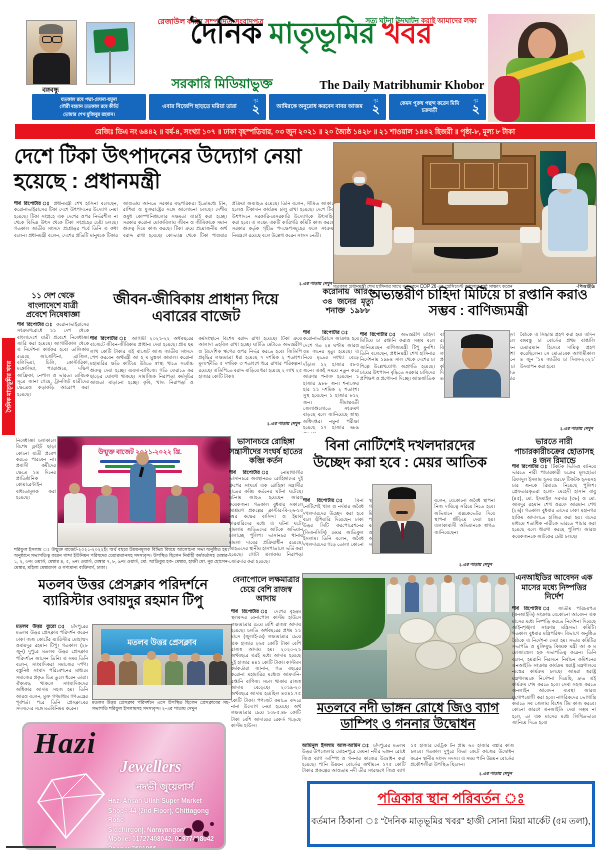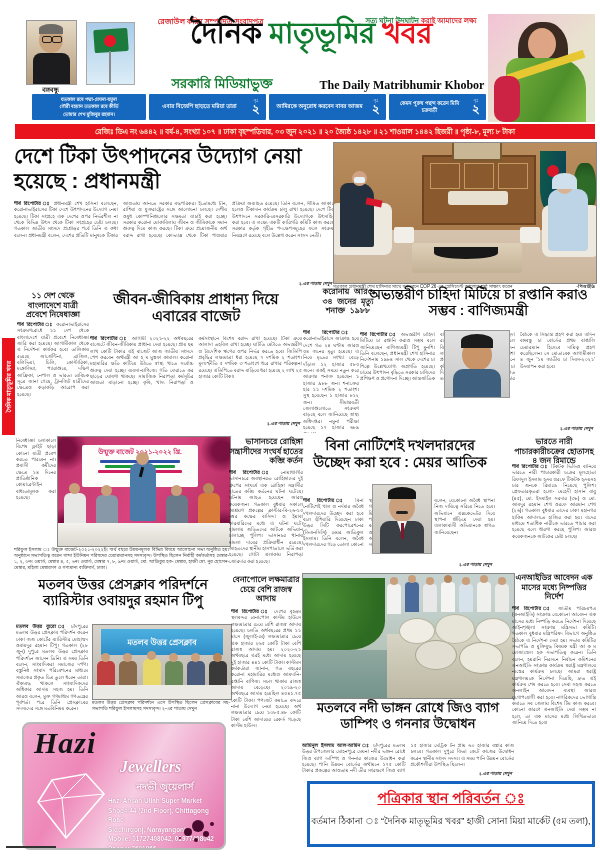--- a/index.html
+++ b/index.html
@@ -200,21 +200,21 @@
     <span class="byline">শীর্ষ রিপোর্টার ঃ</span>
     <span>অভ্যন্তরীণ চাহিদা মিটিয়ে চা রপ্তানি করাও সম্ভব বলে জানিয়েছেন বাণিজ্যমন্ত্রী টিপু মুনশি। তিনি বলেছেন, প্রধানমন্ত্রী শেখ হাসিনার নির্দেশনায় ১৯৮৪ সাল থেকে দেশের চা শিল্পে উল্লেখযোগ্য অগ্রগতি হয়েছে। চায়ের উৎপাদন বৃদ্ধিতে সরকার চাষিদের প্রশিক্ষণ ও প্রণোদনা দিচ্ছে। আন্তর্জাতিক বাজারে বাংলাদেশের চা'র বিপুল চাহিদা রয়েছে। ক্ষুদ্রায়তন চা চাষে উত্তরাঞ্চলে বিপ্লব ঘটেছে। মৌসুমে চায়ের উৎপাদন লক্ষ্যমাত্রা ছাড়িয়ে যাবে বলে আশা প্রকাশ করেন তিনি। চা শিল্পের উন্নয়নে কৃষিমন্ত্রণালয়ের সঙ্গে নিয়ে 'জাতীয় চা দিবস' উদযাপনের সিদ্ধান্ত হয়েছে। গত ৪০ জুলাই ২০২০ তারিখ মন্ত্রিসভার বৈঠকে এ সিদ্ধান্ত গ্রহণ করা হয়। এদিন বঙ্গবন্ধু চা বোর্ডের প্রথম বাঙালি চেয়ারম্যান হিসেবে দায়িত্ব গ্রহণ করেছিলেন। সে মোতাবেক আগামীকাল ৪ জুন '১ম জাতীয় চা দিবস-২০২১' উদযাপন করা হবে।</span>
   </div>
   <div class="photo" style="left:444px;top:330px;width:64px;height:66px;background:linear-gradient(#e2e2e2,#c6c6c6);border:1px solid #999;">
     <div class="ab" style="left:17px;top:8px;width:30px;height:32px;border-radius:50%;background:#c89468;"></div>
     <div class="ab" style="left:16px;top:3px;width:32px;height:14px;border-radius:50% 50% 0 0;background:#1c1c1c;"></div>
     <div class="ab" style="left:8px;top:38px;width:48px;height:28px;border-radius:10px 10px 0 0;background:#3e5f7e;"></div>
   </div>
   <div class="ab cont" style="left:529px;top:426px;width:64px;">২-এর পাতায় দেখুন</div>
 
-  <div class="ab smallhl" style="left:229px;top:437px;width:74px;text-align:right;">ভাসানচরে রোহিঙ্গা সন্ত্রাসীদের সংঘর্ষ হাতের কব্জি কর্তন</div>
+  <div class="ab smallhl" style="left:229px;top:437px;width:74px;">ভাসানচরে রোহিঙ্গা সন্ত্রাসীদের সংঘর্ষ হাতের কব্জি কর্তন</div>
   <div class="ab body" style="left:229px;top:470px;width:74px;height:102px;">
     <span class="byline">শীর্ষ রিপোর্টার ঃ</span>
     <span>নোয়াখালীর ভাসানচরে অবস্থানরত রোহিঙ্গাদের দুই গ্রুপের সংঘর্ষে এক রোহিঙ্গা সন্ত্রাসীর হাতের কব্জি কর্তনের ঘটনা ঘটেছে। ঘটনায় আহত হয়েছেন আরও কয়েকজন। গতকাল বুধবার সকালে আশ্রয়ণ প্রকল্পের ক্লাস্টার-বি-২৬-১৩ নম্বর কক্ষের বাসিন্দা ও ইয়াবা কারবারিদের মধ্যে এ ঘটনা ঘটে। হামলায় জড়িতদের আটকে অভিযান চালাচ্ছে পুলিশ। ভাসানচর থানায় মামলা দায়ের প্রক্রিয়াধীন রয়েছে। আহতদের স্থানীয় হাসপাতালে ভর্তি করা হয়েছে। গোটা এলাকায় নিরাপত্তা জোরদার করা হয়েছে।</span>
   </div>
 
   <div class="ab hl" style="left:305px;top:437px;width:190px;font-size:14px;text-align:center;">বিনা নোটিশেই দখলদারদের উচ্ছেদ করা হবে : মেয়র আতিক</div>
   <div class="ab body cols3" style="left:303px;top:498px;width:192px;height:72px;">
     <span class="byline">শীর্ষ রিপোর্টার ঃ</span>
     <span>বিনা নোটিশেই খাল ও নর্দমার অবৈধ দখলদারদের উচ্ছেদ করা হবে বলে হুঁশিয়ারি দিয়েছেন ঢাকা উত্তর সিটি করপোরেশনের (ডিএনসিসি) মেয়র আতিকুল ইসলাম। তিনি বলেন, অবৈধ দখলদারদের গড়ে তোলা কোনো স্থাপনাই টিকতে দেয়া হবে না। গতকাল বুধবার রাজধানীর মিরপুরে খাল উদ্ধার অভিযান পরিদর্শনে এসে তিনি এসব কথা বলেন। জলাবদ্ধতা নিরসনে খাল ও নর্দমার দখল উচ্ছেদ অভিযান অব্যাহত থাকবে। খাল উদ্ধারে সবার সহযোগিতা চেয়ে তিনি বলেন, যেকোনো অবৈধ স্থাপনা নিজ দায়িত্বে সরিয়ে নিতে হবে। অভিযানে এক্সকেভেটর দিয়ে স্থাপনা গুঁড়িয়ে দেয়া হয়। এলাকাবাসী অভিযানকে স্বাগত জানিয়েছেন।</span>
   </div>
@@ -296,21 +296,21 @@
     <div class="ab" style="left:156px;top:10px;width:14px;height:28px;background:#d8e2ea;border-radius:4px 4px 0 0;">
         <div class="ab" style="left:3px;top:-7px;width:8px;height:8px;border-radius:50%;background:#caa07c;"></div>
       </div>
     <div class="ab" style="left:174px;top:8px;width:14px;height:30px;background:#f0f0ee;border-radius:4px 4px 0 0;">
         <div class="ab" style="left:3px;top:-7px;width:8px;height:8px;border-radius:50%;background:#caa07c;"></div>
       </div>
     <div class="ab" style="left:192px;top:10px;width:14px;height:28px;background:#eceae6;border-radius:4px 4px 0 0;">
         <div class="ab" style="left:3px;top:-7px;width:8px;height:8px;border-radius:50%;background:#caa07c;"></div>
       </div>
   </div>
-  <div class="ab hl" style="left:302px;top:700px;width:212px;font-size:13px;">মতলবে নদী ভাঙ্গন রোধে জিও ব্যাগ ডাম্পিং ও গননার উদ্বোধন</div>
+  <div class="ab hl" style="left:302px;top:700px;width:212px;font-size:13px;text-decoration:underline;">মতলবে নদী ভাঙ্গন রোধে জিও ব্যাগ ডাম্পিং ও গননার উদ্বোধন</div>
   <div class="ab body cols2" style="left:302px;top:743px;width:212px;height:34px;">
     <span class="byline">আমিনুল ইসলাম আল-আমিন ঃ</span>
     <span>চাঁদপুরের মতলব উত্তর উপজেলার মোহনপুরে মেঘনা নদীর ভাঙ্গন রোধে জিও ব্যাগ ডাম্পিং ও গননার কাজের উদ্বোধন করা হয়েছে। পানি উন্নয়ন বোর্ডের অর্থায়নে ১৭৫ কোটি টাকার প্রকল্পের আওতায় নদী তীর সংরক্ষণে জিও ব্যাগ ১৫ হাজার মেট্রিক টন প্রায় ৬০ হাজার বস্তার কাজ চলবে। গতকাল দুপুরে ফিতা কেটে কাজের উদ্বোধন করেন স্থানীয় সংসদ সদস্য। এ সময় পানি উন্নয়ন বোর্ডের প্রকৌশলীরা উপস্থিত ছিলেন।</span>
   </div>
   <div class="ab cont" style="left:448px;top:771px;width:64px;">২-এর পাতায় দেখুন</div>
 
   <div class="ab smallhl" style="left:512px;top:573px;width:84px;">এনআইডির আবেদন এক মাসের মধ্যে নিষ্পত্তির নির্দেশ</div>
   <div class="ab body" style="left:512px;top:606px;width:84px;height:172px;">
     <span class="byline">শীর্ষ রিপোর্টার ঃ</span>
     <span>জাতীয় পরিচয়পত্র (এনআইডি) সংক্রান্ত যেকোনো আবেদন এক মাসের মধ্যে নিষ্পত্তি করতে নির্দেশনা দিয়েছে আইনশৃঙ্খলা সংক্রান্ত মন্ত্রিসভা কমিটি। গতকাল বুধবার মন্ত্রিপরিষদ বিভাগে অনুষ্ঠিত বৈঠকে এ নির্দেশনা দেয়া হয়। সভায় কমিটির সভাপতি ও মুক্তিযুদ্ধ বিষয়ক মন্ত্রী আ ক ম মোজাম্মেল হক সভাপতিত্ব করেন। তিনি বলেন, হয়রানি নিরসনে নির্বাচন কমিশনের এনআইডি সংক্রান্ত কার্যক্রম স্বরাষ্ট্র মন্ত্রণালয়ে ন্যস্তের কার্যক্রম চলছে। আমরা স্বরাষ্ট্র মন্ত্রণালয়কে নির্দেশনা দিয়েছি, দ্রুত এই কার্যক্রম শেষ করতে হবে। সেবা সহজ করতে অনলাইন আবেদন ব্যবস্থা আরও যুগোপযোগী করা হবে। নাগরিকদের ভোগান্তি কমাতে সব জেলায় বিশেষ টিম কাজ করবে। কোনো কারণে এনআইডি দেয়া সম্ভব না হলে, তা এক মাসের মধ্যে লিখিতভাবে জানিয়ে দিতে হবে।</span>

